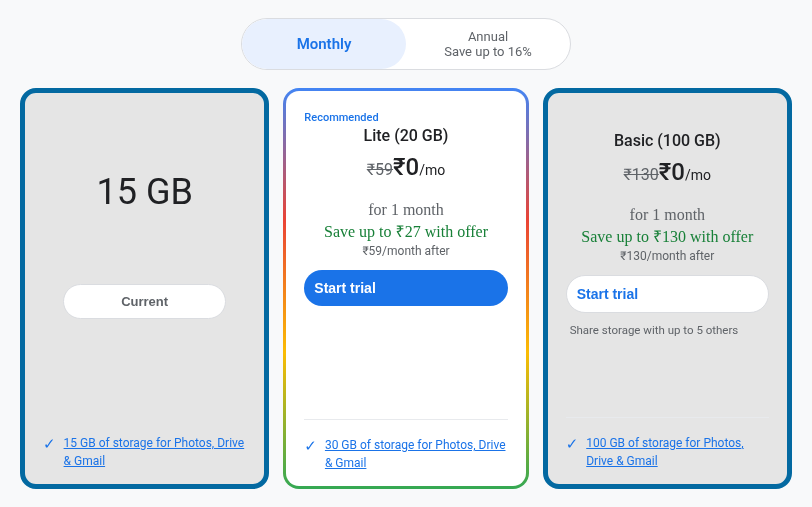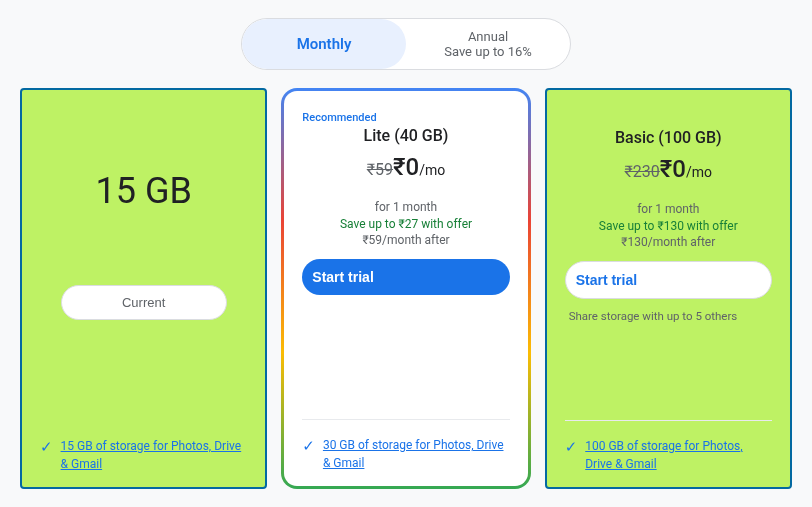--- a/index.html
+++ b/index.html
@@ -59,23 +59,23 @@
 
     
     .cards-container {
       display: flex;
       gap: 14px;
       width: 100%;
       max-width: 772px;
       flex: 1;
     }
     .card {
-      background: #bef264;
-      border-radius: 4px;
-      border: 2px solid #0369a1;
+      background: #e5e5e5;
+      border-radius: 16px;
+      border: 5px solid #0369a1;
       flex: 1;
       display: flex;
       flex-direction: column;
       padding: 20px 18px 14px 18px;
       position: relative;
     }
     .card.recommended {
       border: 3px solid transparent;
       background: 
         linear-gradient(#fff, #fff) padding-box,
@@ -117,23 +117,24 @@
       font-size: 24px;
       font-weight: 500;
       color: #202124;
     }
     .price-period {
       font-size: 14px;
       color: #202124;
     }
     .price-sub {
       text-align: center;
-      font-size: 12px;
+      font-size: 16px;
       color: #5f6368;
       line-height: 1.4;
+      font-family: Liberation Serif, serif;
     }
     .price-sub .offer {
       color: #188038;
     }
     .price-after {
       text-align: center;
       font-size: 12px;
       color: #5f6368;
       margin-top: 0;
       margin-bottom: 12px;
@@ -164,20 +165,21 @@
       width: 80%;
       margin: 12px auto 12px auto;
       padding: 9px;
       border-radius: 50px;
       font-size: 13px;
       color: #5f6368;
       background: #fff;
       border: 1px solid #dadce0;
       text-align: center;
       cursor: default;
+      font-weight: bold;
     }
     .share-text {
       text-align: left;
       font-size: 11.5px;
       color: #5f6368;
       margin-bottom: 8px;
       padding: 0 4px;
     }
     .divider {
       border: none;
@@ -236,21 +238,21 @@
       <div class="spacer"></div>
       <hr class="divider">
       <div class="feature-row">
         <span class="check-icon">✓</span>
         <span class="feature-text">15 GB of storage for Photos, Drive &amp; Gmail</span>
       </div>
     </div>
 
     <div class="card recommended">
       <div class="recommended-label">Recommended</div>
-      <div class="card-title">Lite (40 GB)</div>
+      <div class="card-title">Lite (20 GB)</div>
       <div class="price-row">
         <span class="price-original">₹59</span>
         <span class="price-current">₹0</span>
         <span class="price-period">/mo</span>
       </div>
       <div class="price-sub">
         <span>for 1 month</span><br>
         <span class="offer">Save up to ₹27 with offer</span>
       </div>
       <div class="price-after">₹59/month after</div>
@@ -260,21 +262,21 @@
       <div class="feature-row">
         <span class="check-icon">✓</span>
         <span class="feature-text">30 GB of storage for Photos, Drive &amp; Gmail</span>
       </div>
     </div>
 
     <div class="card">
       <div style="height:18px"></div>
       <div class="card-title">Basic (100 GB)</div>
       <div class="price-row">
-        <span class="price-original">₹230</span>
+        <span class="price-original">₹130</span>
         <span class="price-current">₹0</span>
         <span class="price-period">/mo</span>
       </div>
       <div class="price-sub">
         <span>for 1 month</span><br>
         <span class="offer">Save up to ₹130 with offer</span>
       </div>
       <div class="price-after">₹130/month after</div>
       <button class="btn-start-trial outline">Start trial</button>
       <div class="share-text">Share storage with up to 5 others</div>

